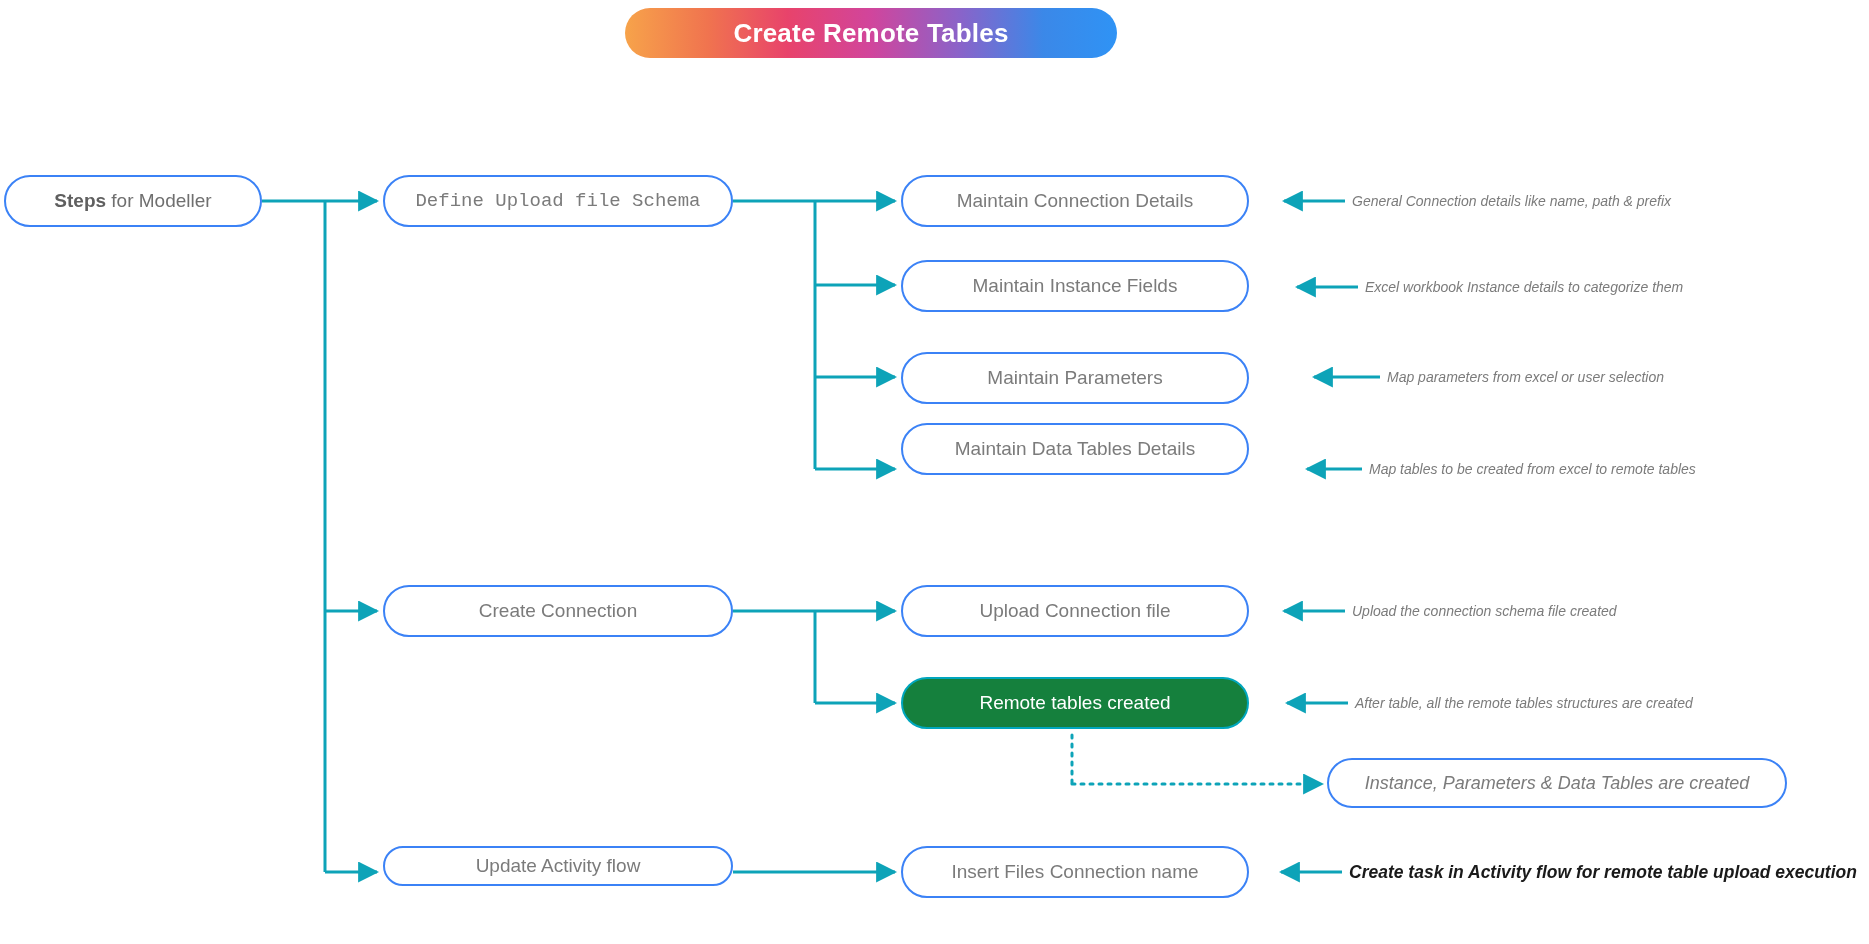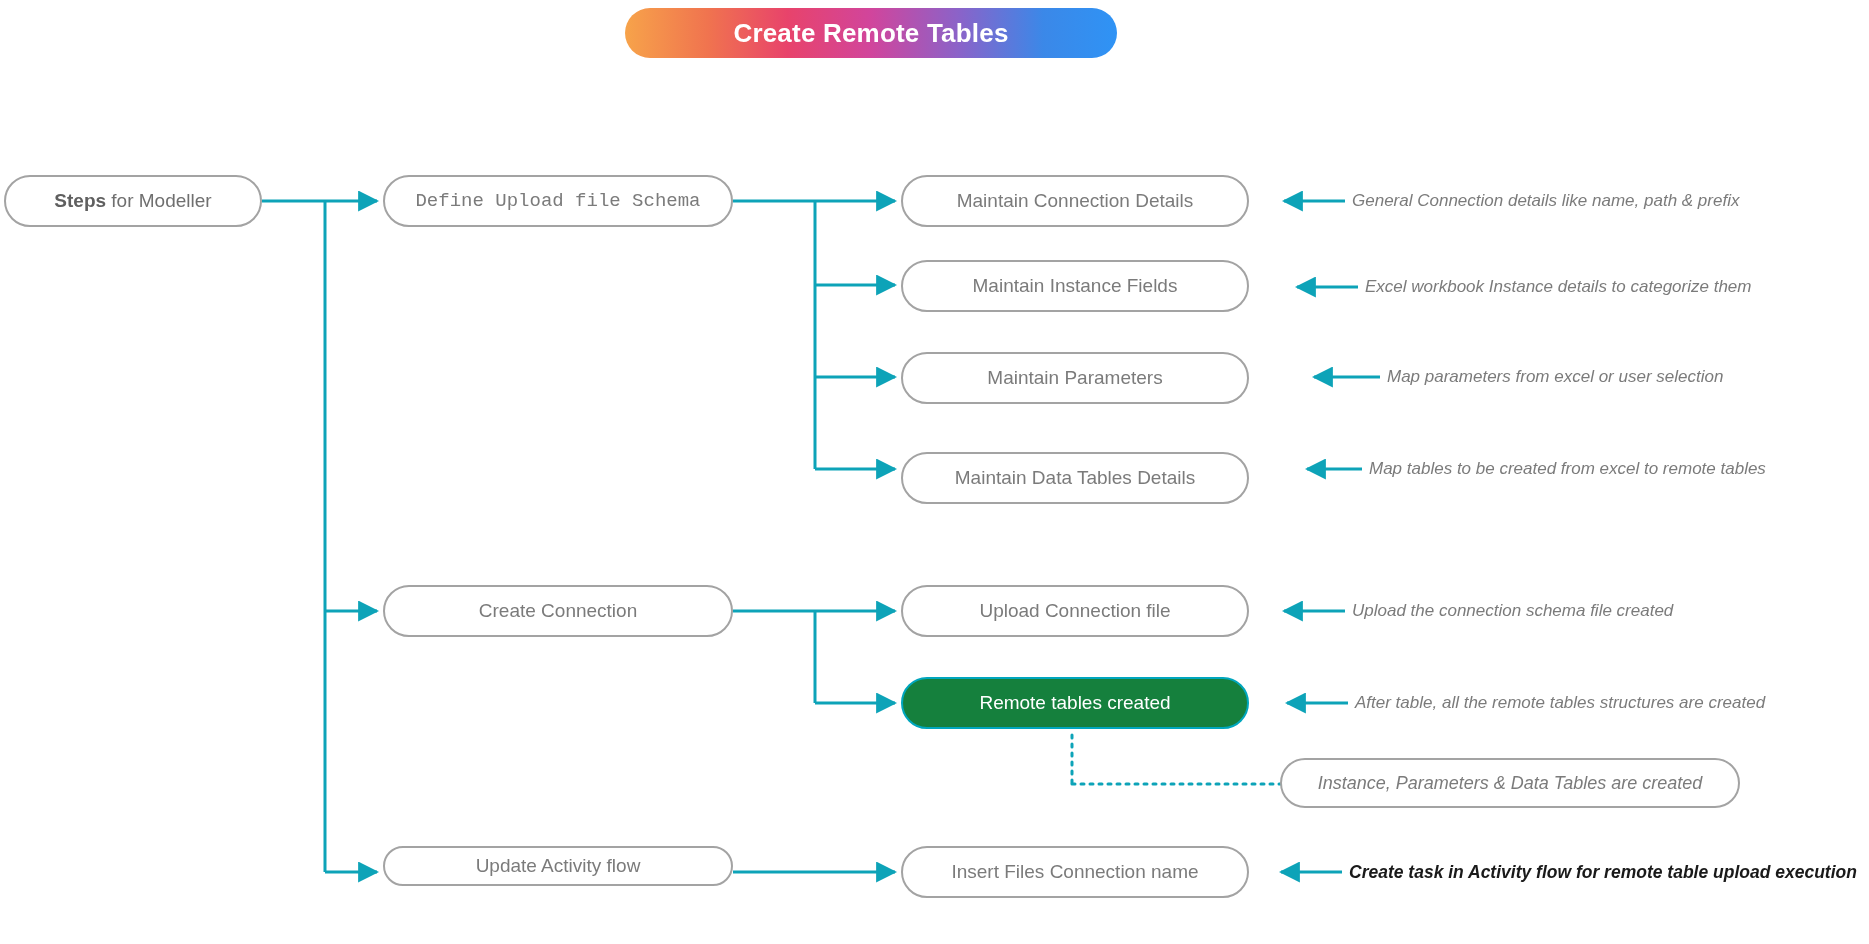--- a/index.html
+++ b/index.html
@@ -52,21 +52,21 @@
     top: 0;
     width: 1869px;
     height: 944px;
     pointer-events: none;
   }
 
   
   .node {
     position: absolute;
     box-sizing: border-box;
-    border: 2px solid #a3a3a3;
+    border: 2px solid #3b82f6;
     border-radius: 999px;
     background: #ffffff;
     display: flex;
     align-items: center;
     justify-content: center;
     color: #7b7b7b;
     font-size: 19px;
     white-space: nowrap;
     overflow: hidden;
   }
@@ -85,21 +85,21 @@
   .node.italic-note {
     font-style: italic;
     font-size: 18px;
     color: #7b7b7b;
   }
 
   
   .annotation {
     position: absolute;
     font-style: italic;
-    font-size: 17px;
+    font-size: 14px;
     color: #7b7b7b;
     white-space: nowrap;
     display: flex;
     align-items: center;
     height: 24px;
   }
   .annotation.strong {
     color: #1a1a1a;
     font-weight: bold;
     font-size: 17.5px;
@@ -193,37 +193,37 @@
 </div>
 
 <div class="node" style="left:901px; top:260px; width:348px; height:52px;">
   <span>Maintain Instance Fields</span>
 </div>
 
 <div class="node" style="left:901px; top:352px; width:348px; height:52px;">
   <span>Maintain Parameters</span>
 </div>
 
-<div class="node" style="left:901px; top:452px; width:348px; height:52px;">
+<div class="node" style="left:901px; top:423px; width:348px; height:52px;">
   <span>Maintain Data Tables Details</span>
 </div>
 
 <div class="node" style="left:901px; top:585px; width:348px; height:52px;">
   <span>Upload Connection file</span>
 </div>
 
 <div class="node filled" style="left:901px; top:677px; width:348px; height:52px;">
   <span>Remote tables created</span>
 </div>
 
 <div class="node" style="left:901px; top:846px; width:348px; height:52px;">
   <span>Insert Files Connection name</span>
 </div>
 
-<div class="node italic-note" style="left:1280px; top:758px; width:460px; height:50px;">
+<div class="node italic-note" style="left:1327px; top:758px; width:460px; height:50px;">
   <span>Instance, Parameters &amp; Data Tables are created</span>
 </div>
 
 <div class="annotation" style="left:1352px; top:189px;">
   <span>General Connection  details like name, path &amp; prefix</span>
 </div>
 
 <div class="annotation" style="left:1365px; top:275px;justify-content:flex-end;">
   <span>Excel workbook Instance details to categorize them</span>
 </div>

